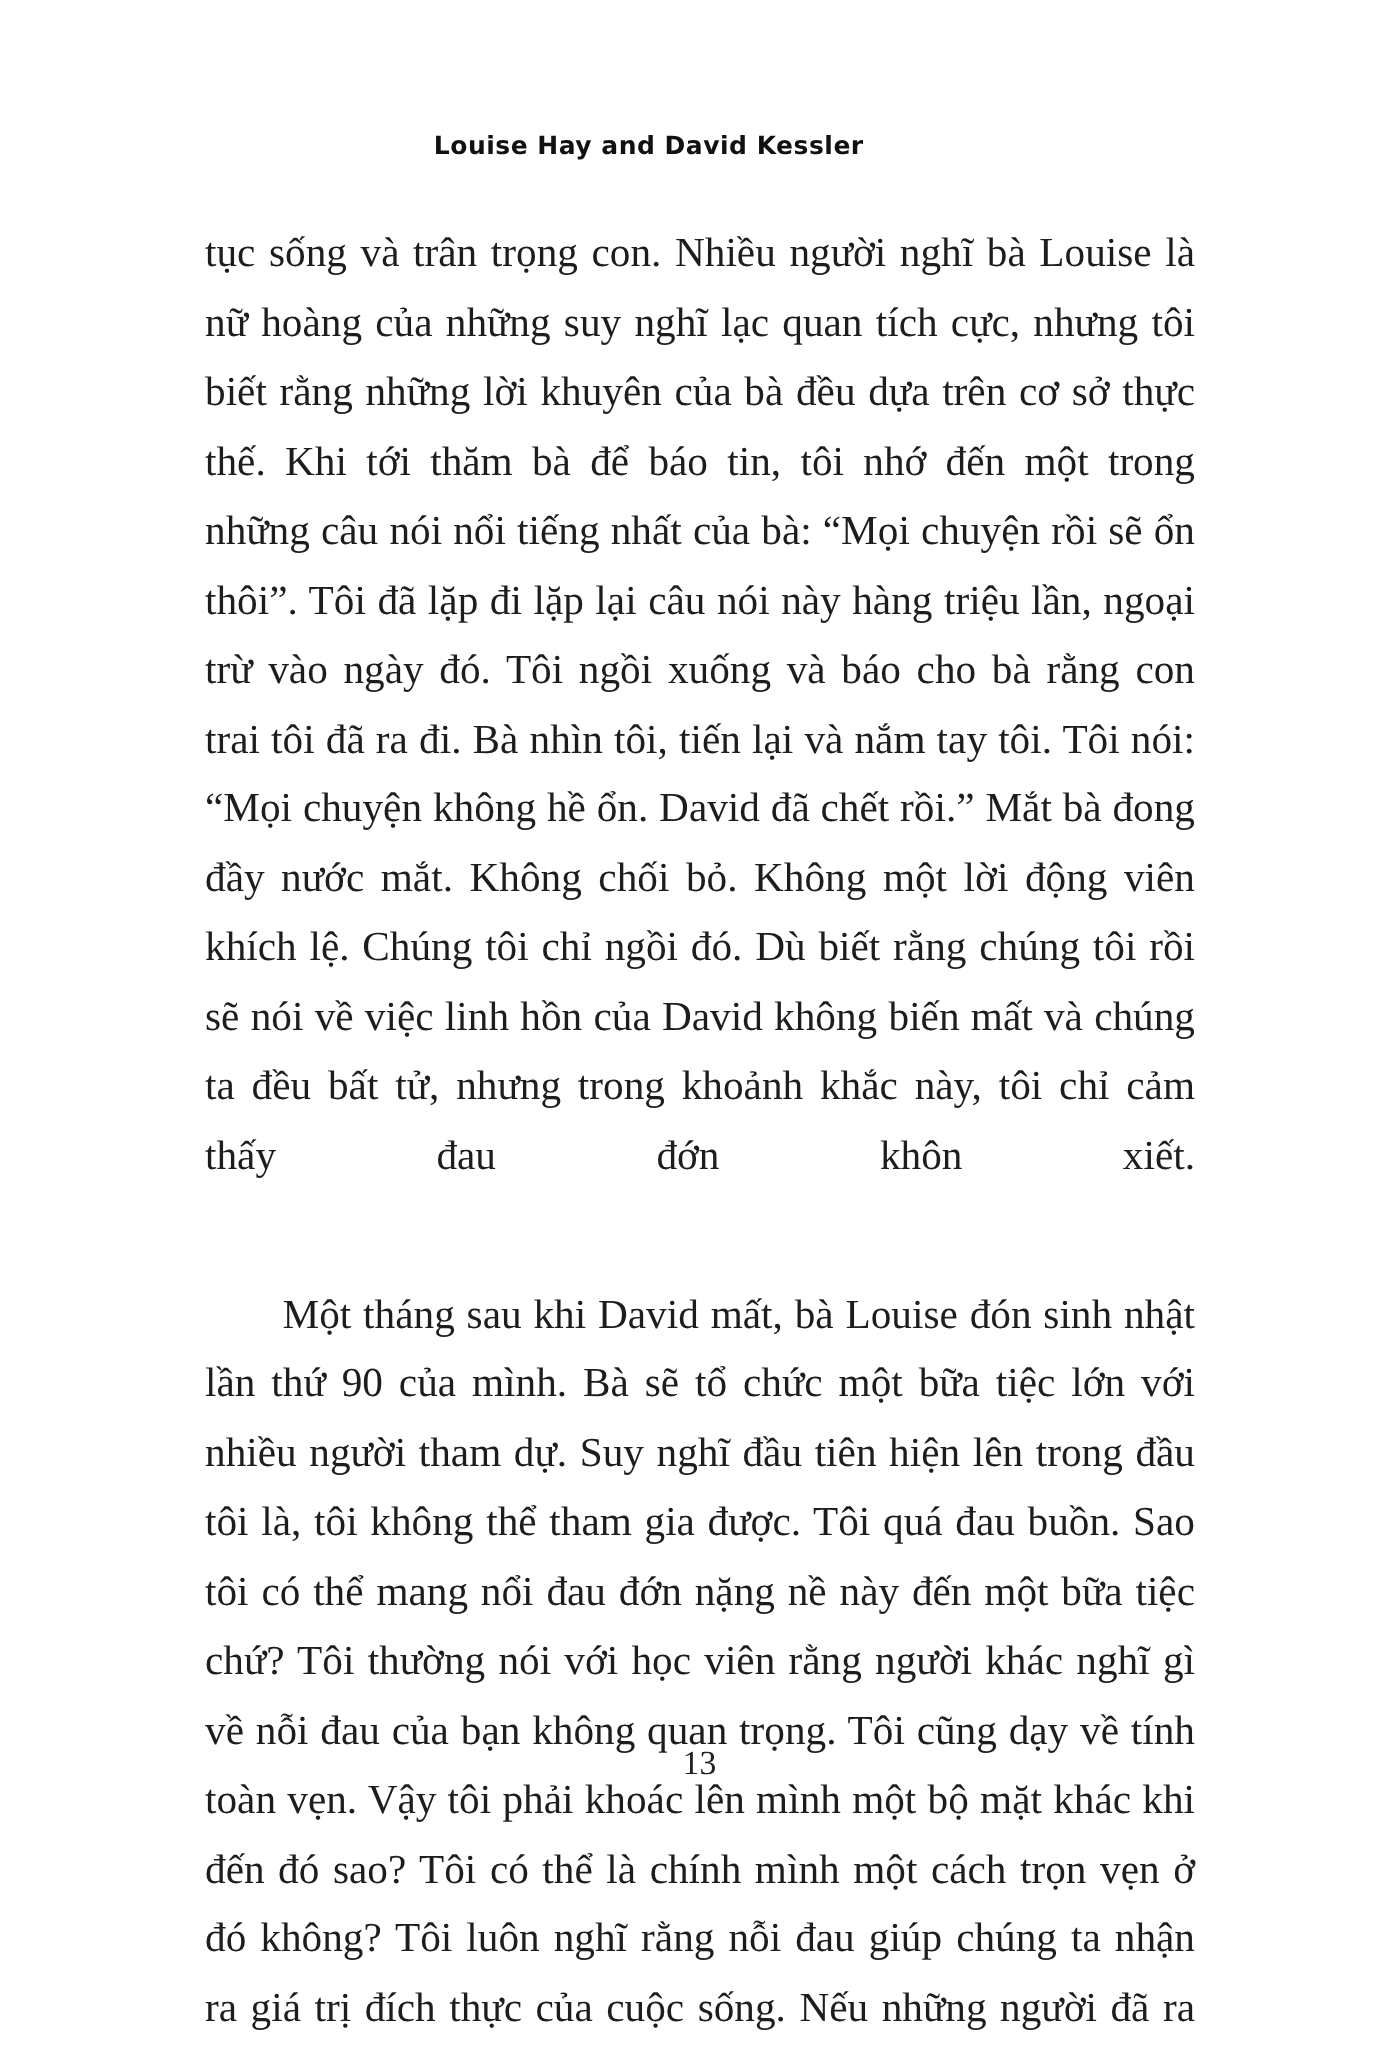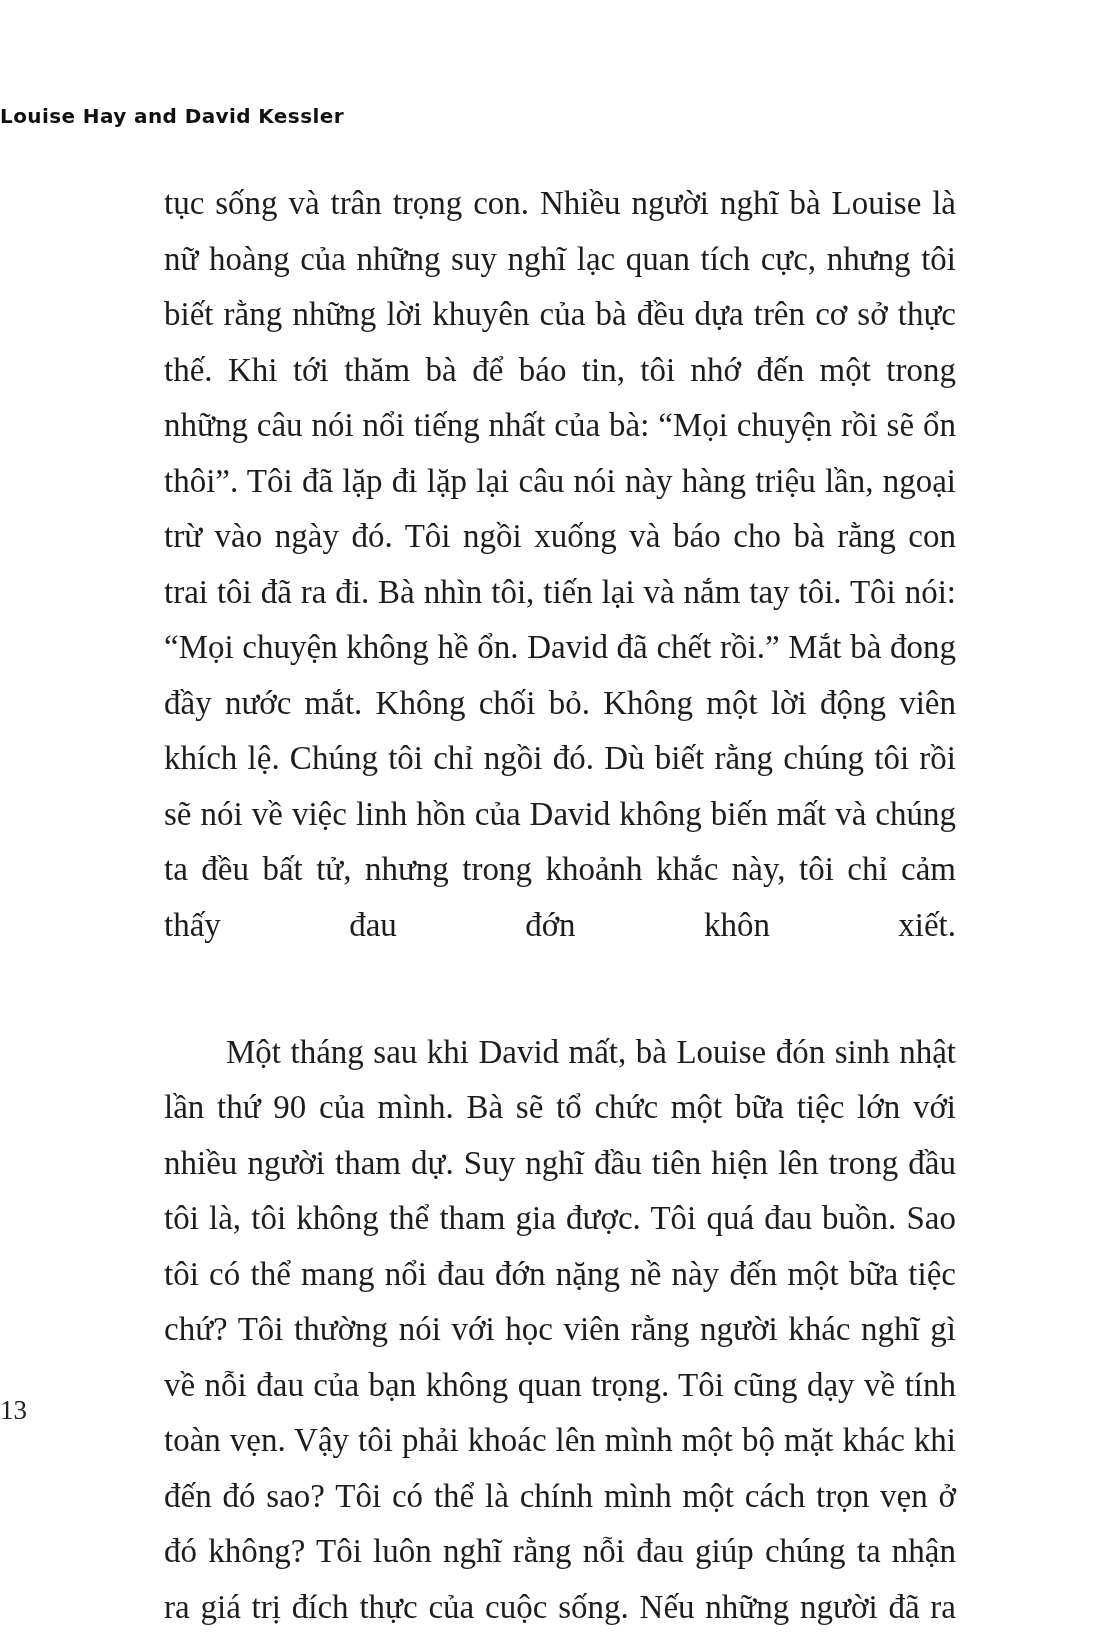--- a/index.html
+++ b/index.html
@@ -21,21 +21,21 @@
     left: 0;
     width: 1119px;
     height: 1646px;
     box-sizing: border-box;
   }
   .running-head {
     position: absolute;
     top: 104px;
     left: 0;
     width: 1038px;
-    text-align: left;
+    text-align: center;
     font-family: "DejaVu Sans", sans-serif;
     font-weight: bold;
     font-size: 20px;
     letter-spacing: 0.4px;
     color: #111111;
   }
   .body-text {
     position: absolute;
     top: 160px;
     left: 148px;
@@ -61,20 +61,21 @@
   .body-text p::after {
     content: "";
     display: inline-block;
     width: 100%;
   }
   .folio {
     position: absolute;
     top: 1395px;
     left: 0;
     width: 1119px;
+    text-align: center;
     font-size: 27px;
     color: #222222;
     font-family: "Liberation Serif", serif;
   }
 </style>
 </head>
 <body>
 
 <div class="page">
 

